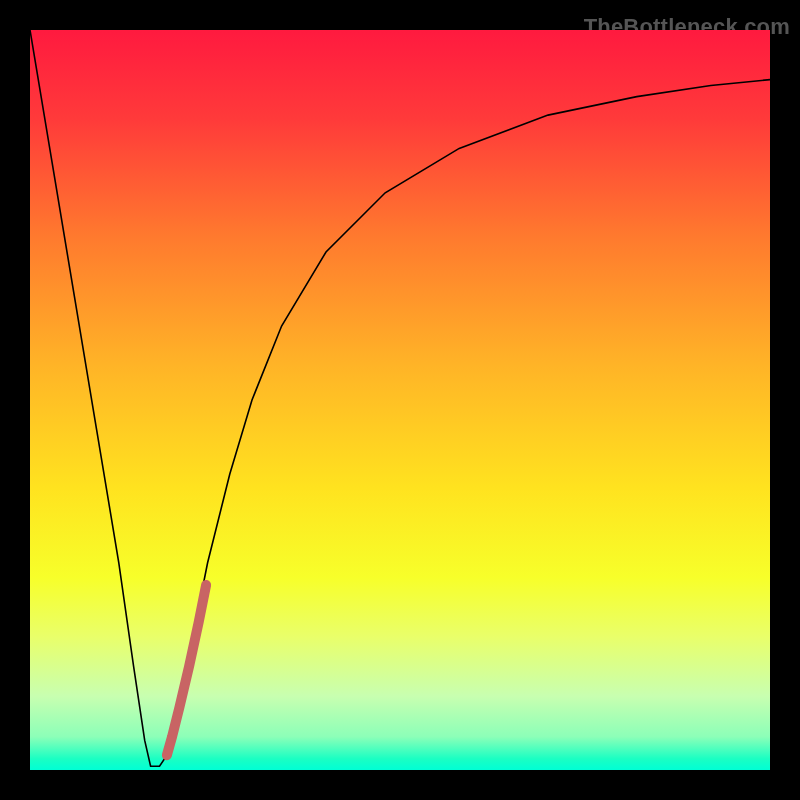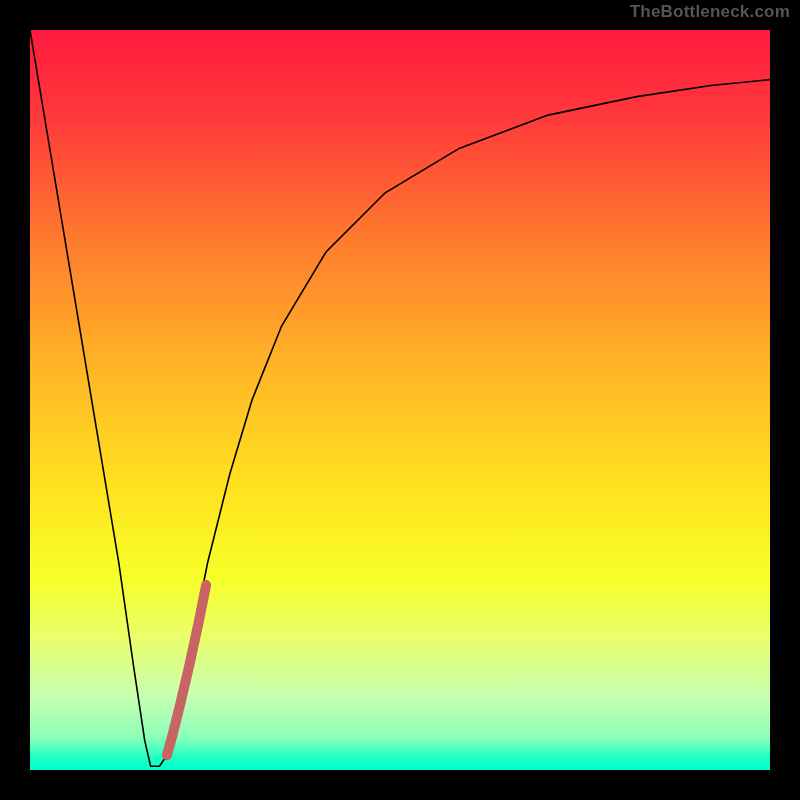--- a/index.html
+++ b/index.html
@@ -19,24 +19,24 @@
   .plot {
     position: absolute;
     left: 30px;
     top: 30px;
     width: 740px;
     height: 740px;
     overflow: hidden;
   }
   .watermark {
     position: absolute;
-    top: 2px;
+    top: 14px;
     right: 10px;
     color: #555;
-    font-size: 17px;
+    font-size: 22px;
     font-weight: 600;
     letter-spacing: 0.2px;
     user-select: none;
   }
   svg { display: block; }
 </style>
 </head>
 <body>
 
 <div class="frame">

